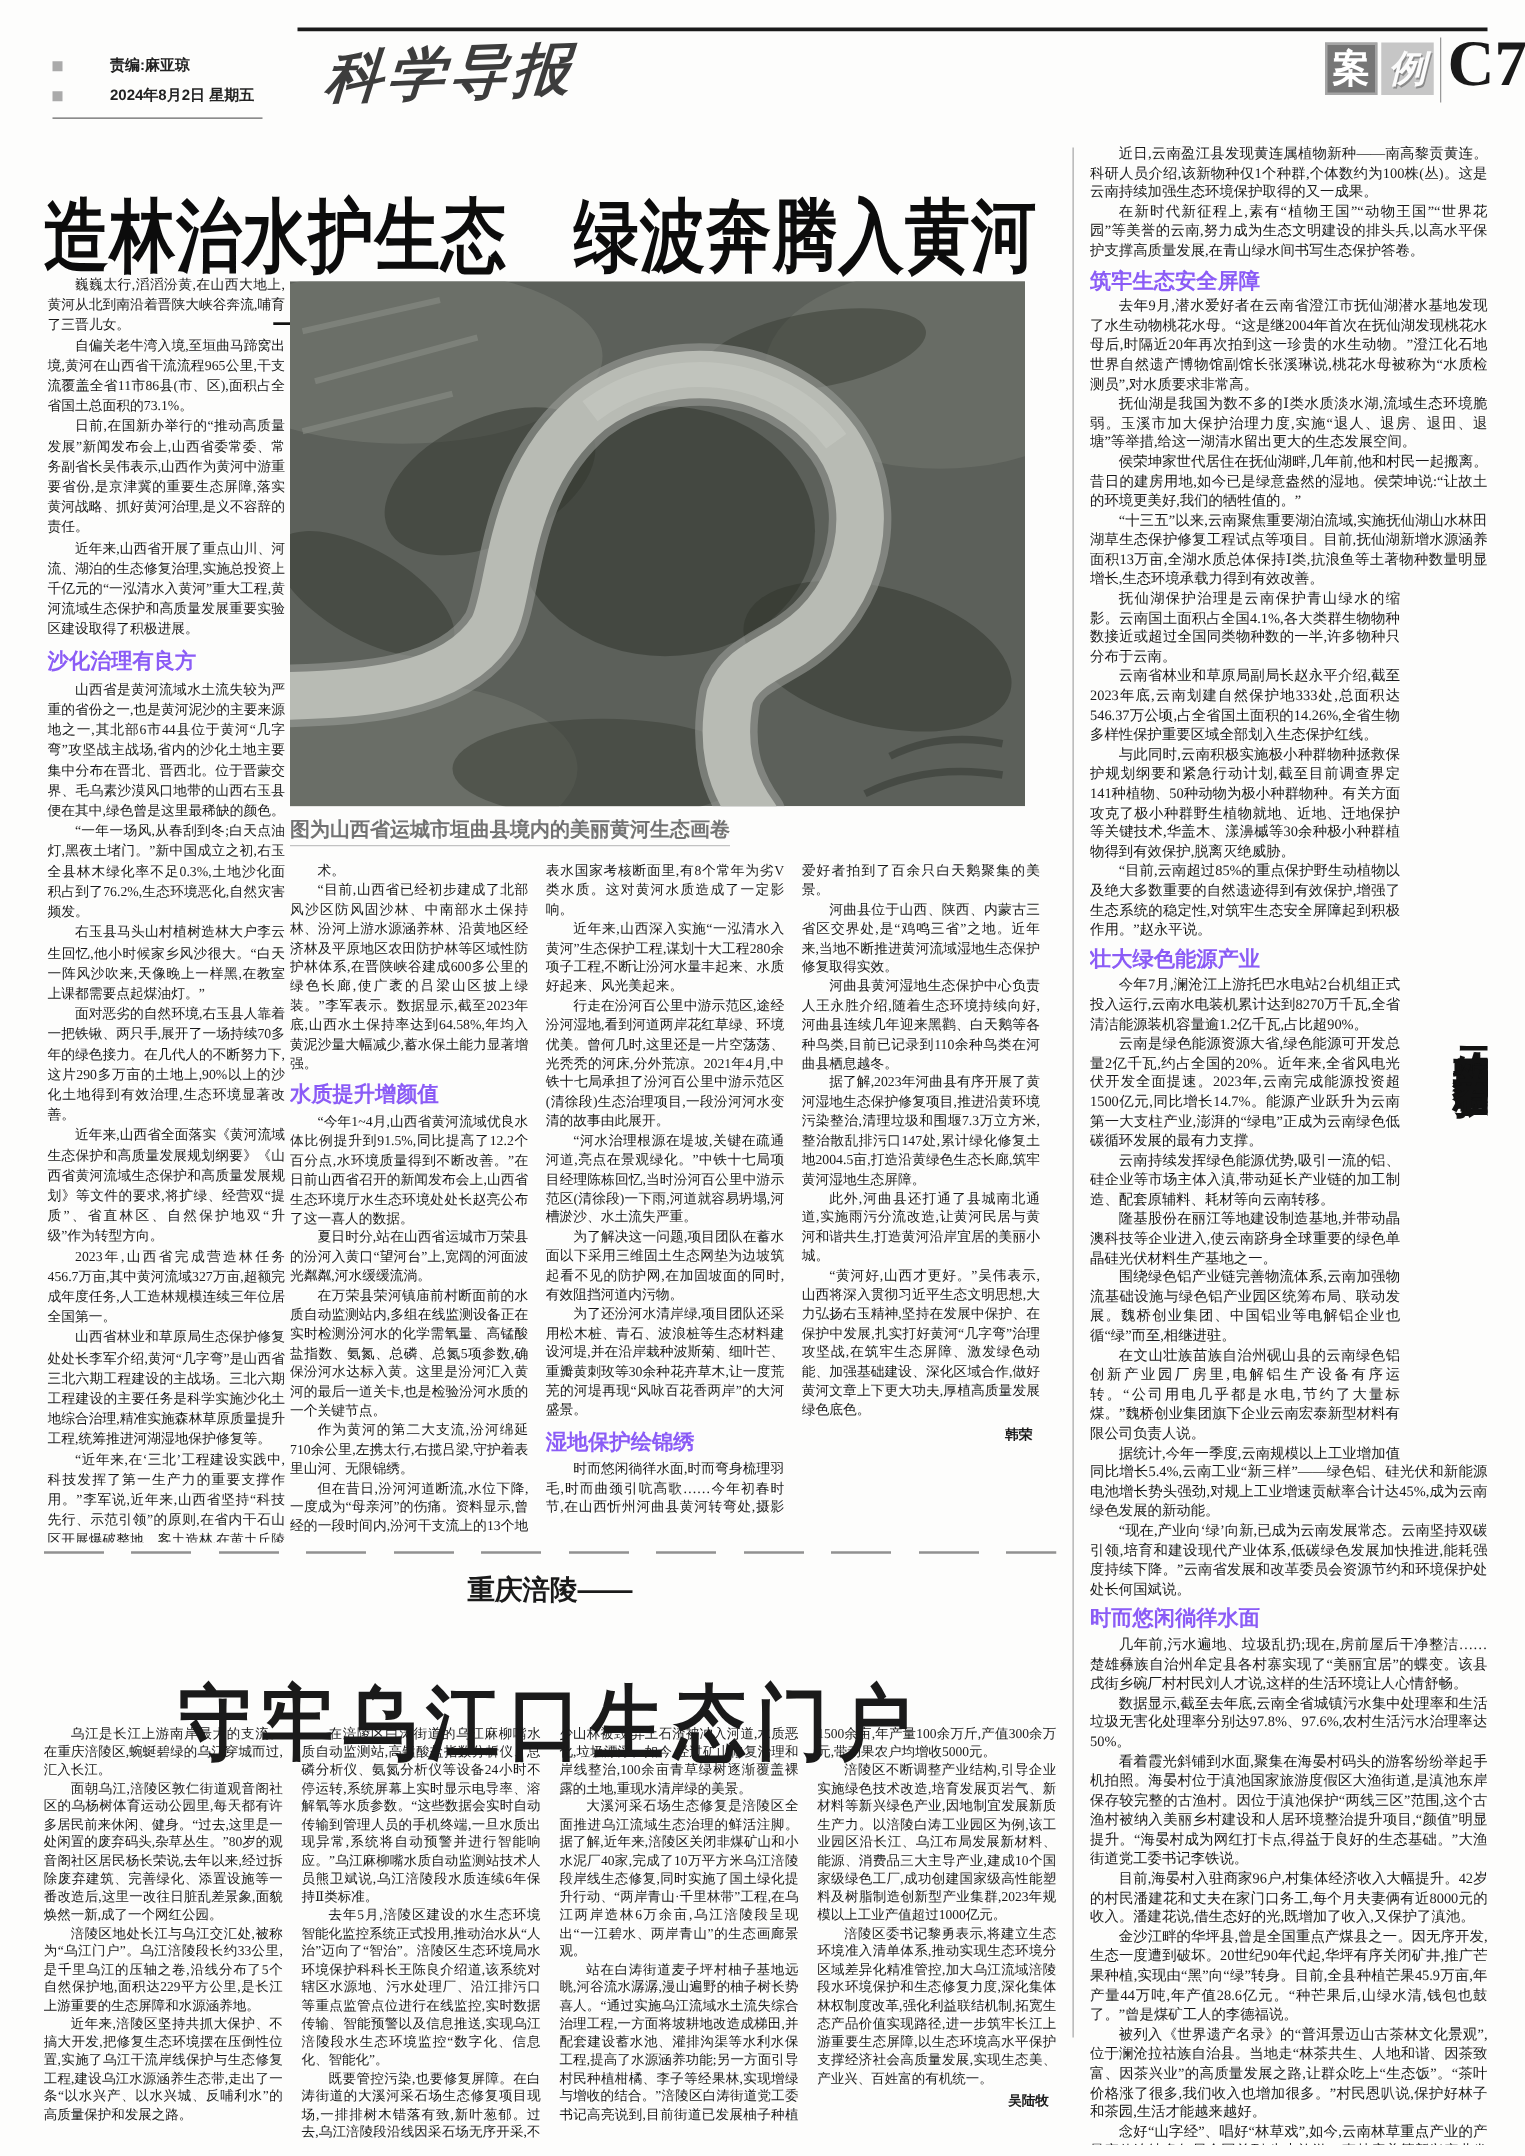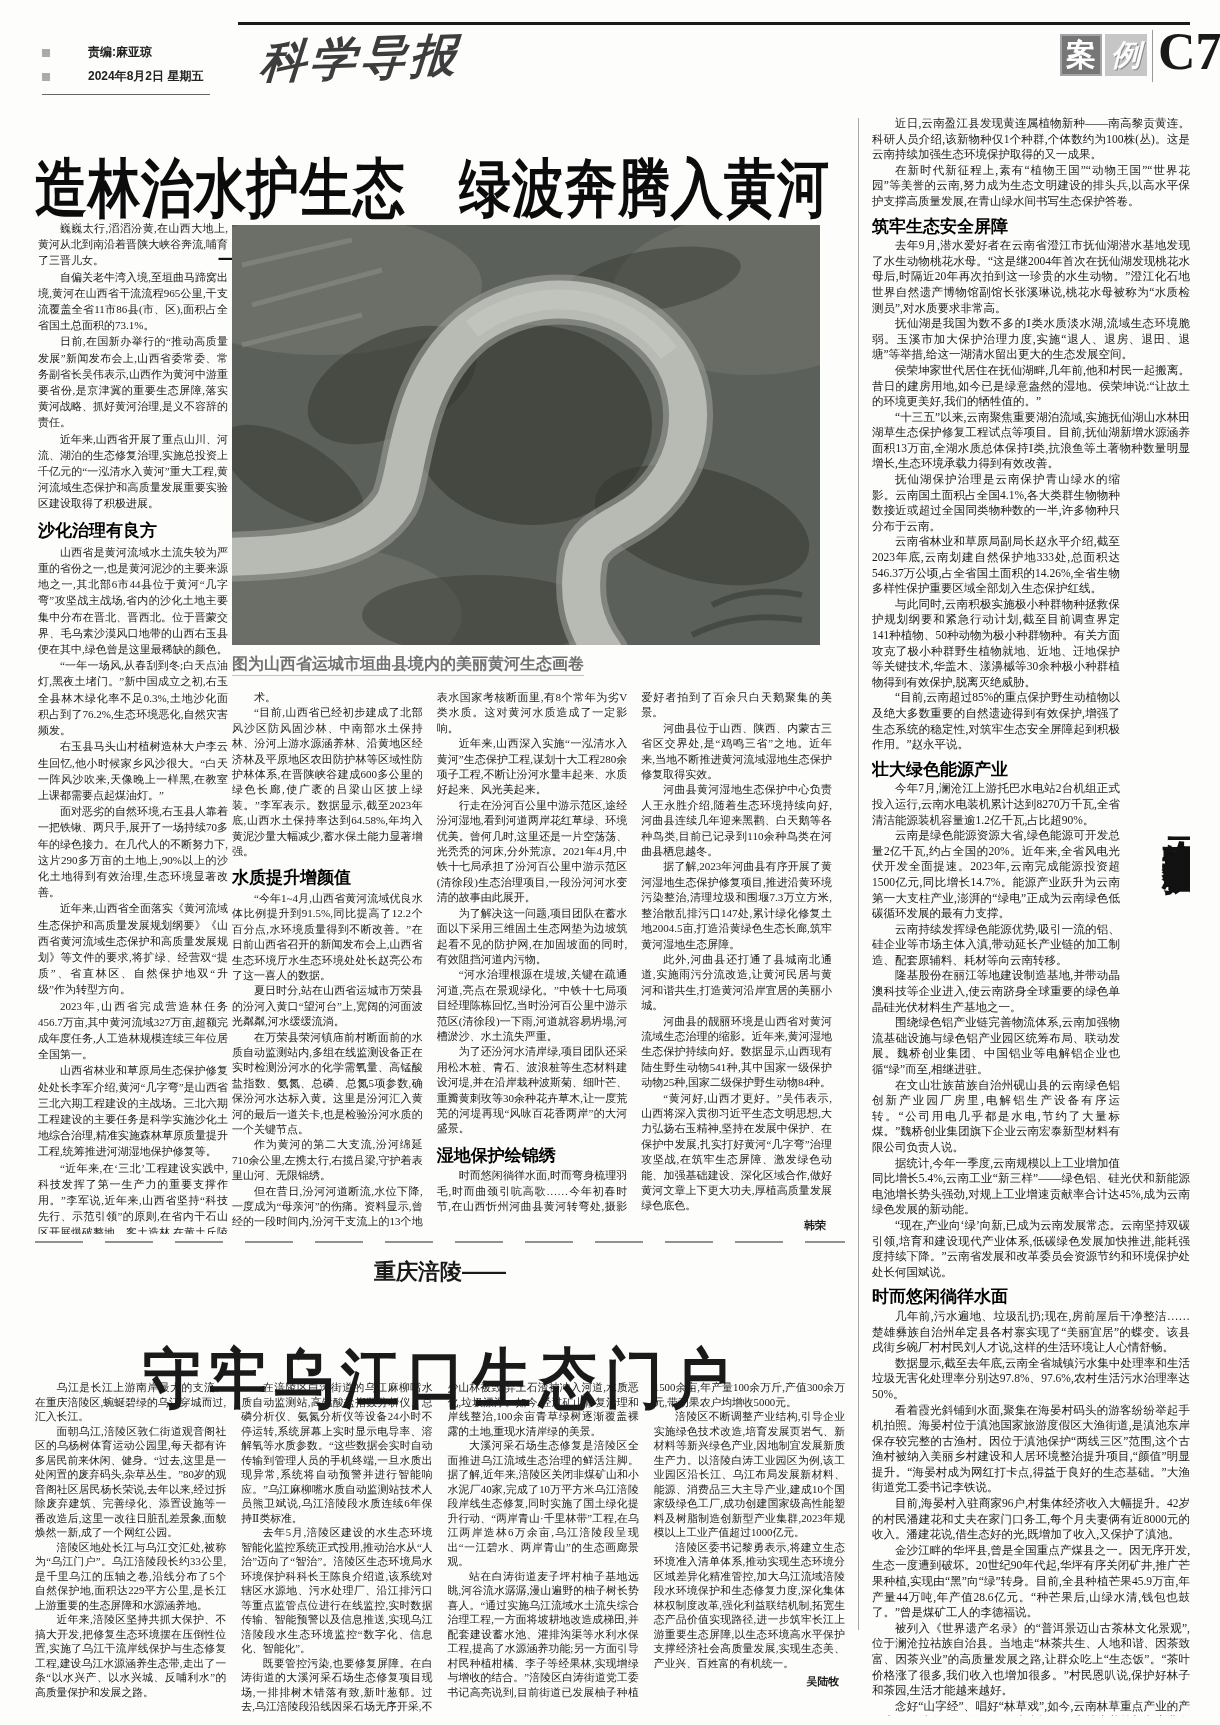--- a/index.html
+++ b/index.html
@@ -22,22 +22,22 @@
   .page-num{position:absolute;left:1158px;top:22px;font-size:52px;font-weight:700;font-family:"Liberation Serif",serif;}
   
   .headline{position:absolute;left:35px;top:112px;width:785px;text-align:center;
             font-family:"Liberation Sans","DejaVu Sans",sans-serif;font-weight:900;font-size:52px;
             letter-spacing:1px;color:#0c0c0c;transform:scaleY(1.22);transform-origin:center top;white-space:nowrap;}
   .subtitle{position:absolute;left:35px;top:243px;width:785px;text-align:center;
             font-family:"Liberation Sans","DejaVu Sans",sans-serif;font-weight:700;font-size:22px;color:#111;}
   .col1{position:absolute;left:38px;top:220px;width:190px;height:1014px;overflow:hidden;
         font-size:11px;line-height:16.2px;}
   .para{margin:0;text-indent:2em;text-align:justify;}
-  .sec-head{font-family:Liberation Sans, sans-serif;font-weight:700;font-size:17px;
-            margin:11px 0 5px;color:#000000;}
+  .sec-head{font-family:Liberation Mono, monospace;font-weight:700;font-size:17px;
+            margin:11px 0 5px;color:#8b5cf6;}
   .byline{text-align:right;font-family:"Liberation Sans","DejaVu Sans",sans-serif;font-weight:700;
           margin:4px 6px 0 0;}
   .photo{position:absolute;left:232px;top:225px;width:588px;height:420px;}
   .photo svg{display:block;width:100%;height:100%;}
   .caption{position:absolute;left:232px;top:654px;width:588px;
            font-family:"Liberation Sans","DejaVu Sans",sans-serif;font-size:16px;font-weight:600;color:#737373;}
   .caption span{border-bottom:1px solid #c2c2c2;padding-bottom:3px;}
   .main-body{position:absolute;left:232px;top:690px;width:600px;height:546px;overflow:hidden;
              column-count:3;column-gap:14px;column-fill:auto;font-size:11px;line-height:15.4px;}
   
@@ -135,30 +135,29 @@
       <p class="para">术。</p>
       <p class="para">“目前,山西省已经初步建成了北部风沙区防风固沙林、中南部水土保持林、汾河上游水源涵养林、沿黄地区经济林及平原地区农田防护林等区域性防护林体系,在晋陕峡谷建成600多公里的绿色长廊,使广袤的吕梁山区披上绿装。”李军表示。数据显示,截至2023年底,山西水土保持率达到64.58%,年均入黄泥沙量大幅减少,蓄水保土能力显著增强。</p>
       <h3 class="sec-head">水质提升增颜值</h3>
       <p class="para">“今年1~4月,山西省黄河流域优良水体比例提升到91.5%,同比提高了12.2个百分点,水环境质量得到不断改善。”在日前山西省召开的新闻发布会上,山西省生态环境厅水生态环境处处长赵亮公布了这一喜人的数据。</p>
       <p class="para">夏日时分,站在山西省运城市万荣县的汾河入黄口“望河台”上,宽阔的河面波光粼粼,河水缓缓流淌。</p>
       <p class="para">在万荣县荣河镇庙前村断面前的水质自动监测站内,多组在线监测设备正在实时检测汾河水的化学需氧量、高锰酸盐指数、氨氮、总磷、总氮5项参数,确保汾河水达标入黄。这里是汾河汇入黄河的最后一道关卡,也是检验汾河水质的一个关键节点。</p>
       <p class="para">作为黄河的第二大支流,汾河绵延710余公里,左携太行,右揽吕梁,守护着表里山河、无限锦绣。</p>
       <p class="para">但在昔日,汾河河道断流,水位下降,一度成为“母亲河”的伤痛。资料显示,曾经的一段时间内,汾河干支流上的13个地表水国家考核断面里,有8个常年为劣V类水质。这对黄河水质造成了一定影响。</p>
       <p class="para">近年来,山西深入实施“一泓清水入黄河”生态保护工程,谋划十大工程280余项子工程,不断让汾河水量丰起来、水质好起来、风光美起来。</p>
       <p class="para">行走在汾河百公里中游示范区,途经汾河湿地,看到河道两岸花红草绿、环境优美。曾何几时,这里还是一片空荡荡、光秃秃的河床,分外荒凉。2021年4月,中铁十七局承担了汾河百公里中游示范区(清徐段)生态治理项目,一段汾河河水变清的故事由此展开。</p>
+      <p class="para">“河水治理根源在堤坡,关键在疏通河道,亮点在景观绿化。”中铁十七局项目经理陈栋回忆,当时汾河百公里中游示范区(清徐段)一下雨,河道就容易坍塌,河槽淤沙、水土流失严重。</p>
       <p class="para">为了解决这一问题,项目团队在蓄水面以下采用三维固土生态网垫为边坡筑起看不见的防护网,在加固坡面的同时,有效阻挡河道内污物。</p>
-      <p class="para">“河水治理根源在堤坡,关键在疏通河道,亮点在景观绿化。”中铁十七局项目经理陈栋回忆,当时汾河百公里中游示范区(清徐段)一下雨,河道就容易坍塌,河槽淤沙、水土流失严重。</p>
       <p class="para">为了还汾河水清岸绿,项目团队还采用松木桩、青石、波浪桩等生态材料建设河堤,并在沿岸栽种波斯菊、细叶芒、重瓣黄刺玫等30余种花卉草木,让一度荒芜的河堤再现“风咏百花香两岸”的大河盛景。</p>
       <h3 class="sec-head">湿地保护绘锦绣</h3>
       <p class="para">时而悠闲徜徉水面,时而弯身梳理羽毛,时而曲颈引吭高歌……今年初春时节,在山西忻州河曲县黄河转弯处,摄影爱好者拍到了百余只白天鹅聚集的美景。</p>
       <p class="para">河曲县位于山西、陕西、内蒙古三省区交界处,是“鸡鸣三省”之地。近年来,当地不断推进黄河流域湿地生态保护修复取得实效。</p>
       <p class="para">河曲县黄河湿地生态保护中心负责人王永胜介绍,随着生态环境持续向好,河曲县连续几年迎来黑鹳、白天鹅等各种鸟类,目前已记录到110余种鸟类在河曲县栖息越冬。</p>
       <p class="para">据了解,2023年河曲县有序开展了黄河湿地生态保护修复项目,推进沿黄环境污染整治,清理垃圾和围堰7.3万立方米,整治散乱排污口147处,累计绿化修复土地2004.5亩,打造沿黄绿色生态长廊,筑牢黄河湿地生态屏障。</p>
       <p class="para">此外,河曲县还打通了县城南北通道,实施雨污分流改造,让黄河民居与黄河和谐共生,打造黄河沿岸宜居的美丽小城。</p>
-      <p class="para">河曲县的靓丽环境是山西省对黄河流域生态治理的缩影。近年来,黄河湿地生态保护持续向好。数据显示,山西现有陆生野生动物541种,其中国家一级保护动物25种,国家二级保护野生动物84种。</p>
       <p class="para">“黄河好,山西才更好。”吴伟表示,山西将深入贯彻习近平生态文明思想,大力弘扬右玉精神,坚持在发展中保护、在保护中发展,扎实打好黄河“几字弯”治理攻坚战,在筑牢生态屏障、激发绿色动能、加强基础建设、深化区域合作,做好黄河文章上下更大功夫,厚植高质量发展绿色底色。</p>
       <p class="byline">韩荣</p>
     </div>
 
   <div class="dash-rule"></div>
   <div class="vrule"></div>
 
   <div class="kicker">重庆涪陵——</div>
   <h2 class="btitle">守牢乌江口生态门户</h2>
   <div class="bbody">

